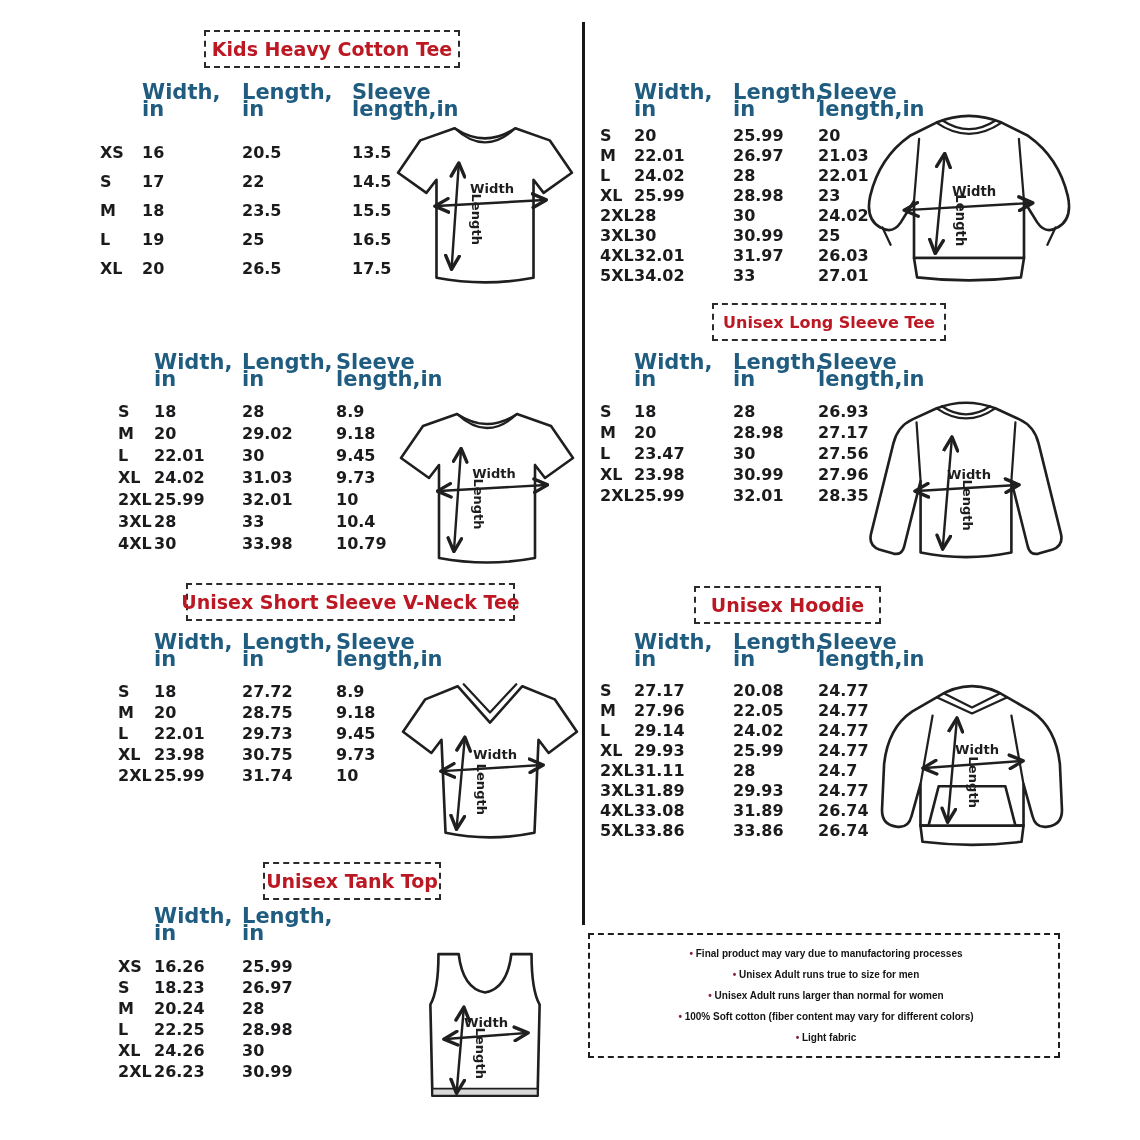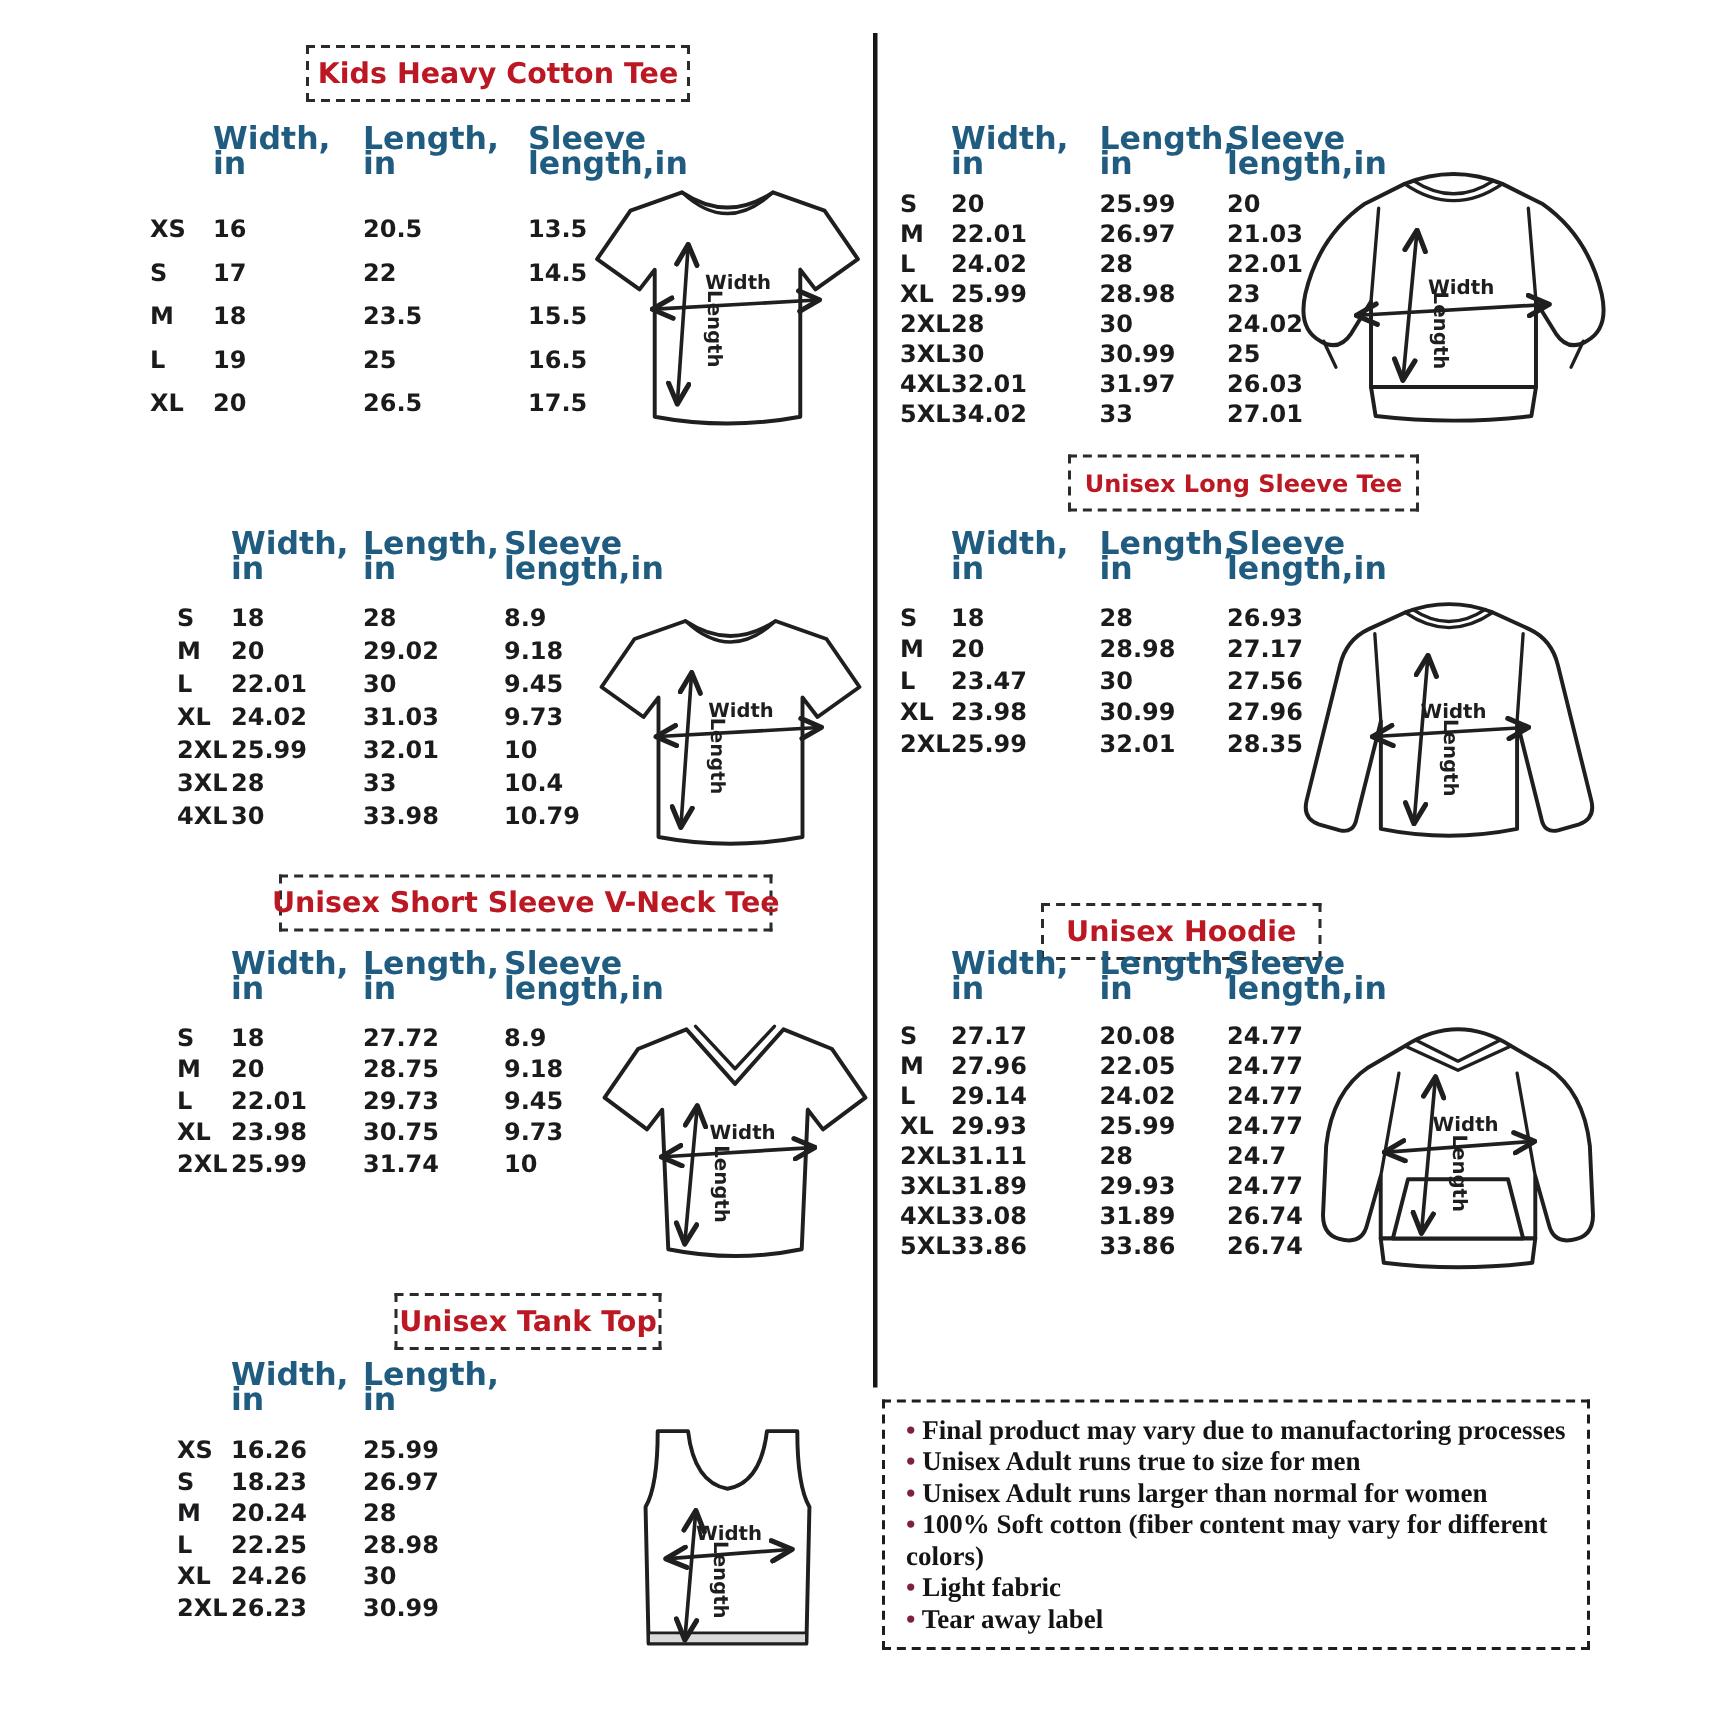--- a/index.html
+++ b/index.html
@@ -17,22 +17,22 @@
   .hcell{color:var(--blue,#1f5c80);font-size:21px;font-weight:700;line-height:17px;white-space:pre-line;}
   .garment{position:absolute;}
   .garment path,.garment line{stroke:#1f1f1f;stroke-linejoin:round;stroke-linecap:round;}
   .gout{fill:#fff;stroke-width:2.6px;}
   .gline{fill:none;stroke-width:2.2px;}
   .garrow{fill:none;stroke-width:2.4px;}
   .glabel{font:700 13px "DejaVu Sans",sans-serif;fill:#1e1e1e;}
   .notes-box{position:absolute;left:588px;top:933px;width:472px;border:2px dashed #1d1d1d;
              padding:8px 10px 8px 8px;background:#fff;box-sizing:border-box;}
   .notes-box ul{margin:0;padding:0 0 0 6px;list-style:none;}
-  .notes-box li{font-family:Liberation Serif, serif;font-size:18px;font-weight:700;
-                line-height:21px;color:#141414;}
+  .notes-box li{font-family:Liberation Sans, sans-serif;font-size:10px;font-weight:700;
+                line-height:21px;color:#141414;text-align:center;}
   .notes-box li::before{content:"• ";color:var(--maroon,#7d2140);}
 </style>
 </head>
 <body>
 
 <div class="canvas">
   <div class="divider"></div>
 
   <div class="title-box" style="left:204px;top:30px;width:252px">
     <span>Kids Heavy Cotton Tee</span>
@@ -334,21 +334,21 @@
         </marker>
       </defs>
     <path class="gout" d="M59 18 L91 54 L123 18 L155 31 L177 63 L149 84 L139 71 L135 163 Q91 172 47 163 L43 71 L33 84 L5 63 L27 31 Z"></path>
     <path class="gline" d="M65 16 L91 44 L117 16"></path>
     <line class="garrow" x1="66" y1="70" x2="58" y2="158" marker-start="url(#mk5)" marker-end="url(#mk5)"></line>
     <line class="garrow" x1="44" y1="102" x2="142" y2="96" marker-start="url(#mk5)" marker-end="url(#mk5)"></line>
     <text class="glabel" x="96" y="90" text-anchor="middle">Width</text>
     <text class="glabel" transform="translate(78 120) rotate(90)" text-anchor="middle">Length</text>
   </svg>
 
-  <div class="title-box" style="left:694px;top:602px;width:183px">
+  <div class="title-box" style="left:694px;top:586px;width:183px">
     <span>Unisex Hoodie</span>
   </div>
   <div class="size-table" style="left:600px;top:632px;--cols:34px 99px 85px 86px;--rowh:20px;--hgap:13px">
       <div class="trow thead">
         <span class="tcell size"></span>
         <span class="tcell hcell">Width, in</span>
         <span class="tcell hcell">Length, in</span>
         <span class="tcell hcell">Sleeve
 length,in</span>
       </div>
@@ -472,16 +472,15 @@
     <text class="glabel" transform="translate(54 106) rotate(90)" text-anchor="middle">Length</text>
   </svg>
 
   <div class="notes-box">
     <ul>
         <li>Final product may vary due to manufactoring processes</li>
         <li>Unisex Adult runs true to size for men</li>
         <li>Unisex Adult runs larger than normal for women</li>
         <li>100% Soft cotton (fiber content may vary for different colors)</li>
         <li>Light fabric</li>
-        <li>Tear away label</li>
       </ul>
   </div>
 </div>
 
 </body></html>

